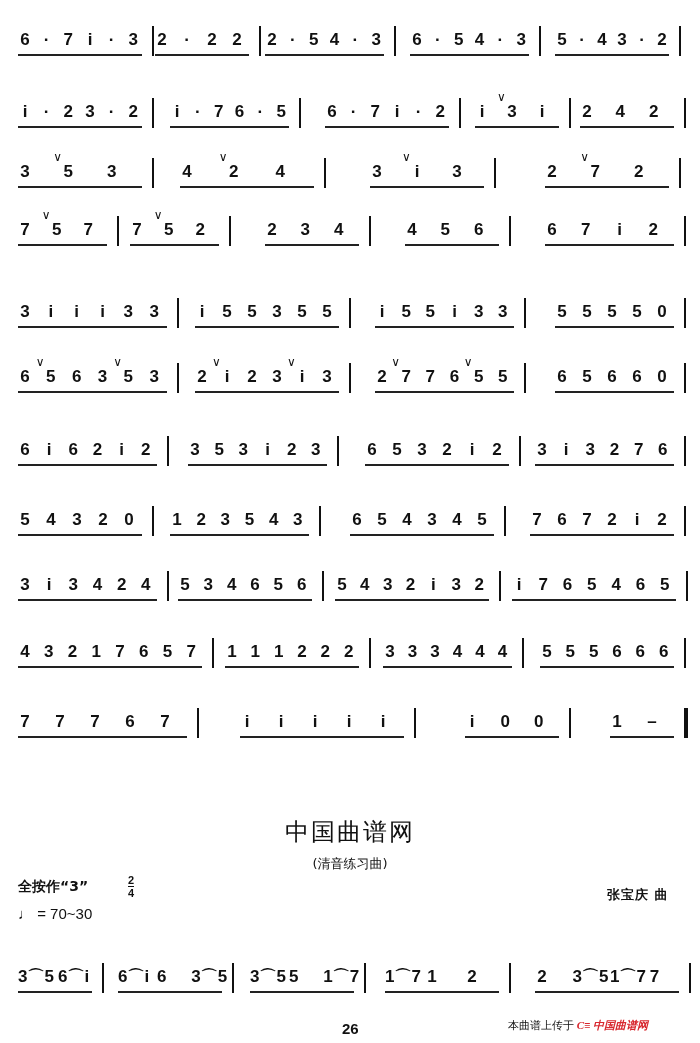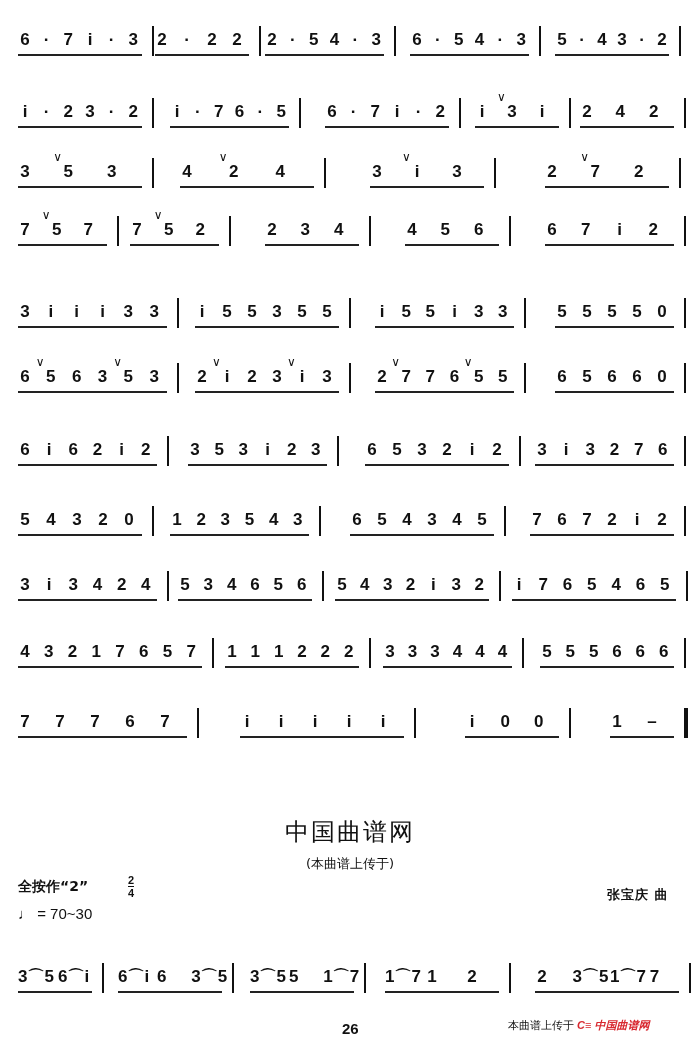--- a/index.html
+++ b/index.html
@@ -17,21 +17,21 @@
   .title { position:absolute; top:816px; left:0; width:700px; text-align:center; font-size:24px;
            font-family:"DejaVu Sans", sans-serif; letter-spacing:2px; }
   .subtitle { position:absolute; top:855px; left:0; width:700px; text-align:center; font-size:13px;
               font-family:"DejaVu Sans", sans-serif; }
   .key { position:absolute; top:878px; left:18px; font-size:14px; font-weight:bold; font-family:"DejaVu Sans", sans-serif; }
   .timesig { position:absolute; top:874px; left:128px; font-size:11px; font-weight:bold; text-align:center; line-height:12px; }
   .timesig .frac { border-top:1.5px solid #111; }
   .tempo { position:absolute; top:905px; left:18px; font-size:15px; }
   .composer { position:absolute; top:886px; left:607px; font-size:13px; font-weight:bold; font-family:"DejaVu Sans", sans-serif; letter-spacing:1px; }
   .pagenum { position:absolute; top:1020px; left:342px; font-size:15px; font-weight:bold; }
-  .footer { position:absolute; top:1018px; left:508px; font-size:11px; font-family:Liberation Sans, sans-serif; }
+  .footer { position:absolute; top:1018px; left:508px; font-size:11px; font-family:Liberation Serif, serif; }
   .footer .logo { color:#d8282f; font-weight:bold; font-style:italic; }
 </style>
 </head>
 <body>
 
 <div id="score">
     <div class="line" style="top: 18px;">
       <div class="measure" style="left: 18px; width: 130px;">
         <span class="note" style="left: 0px;">6</span>
         <span class="note" style="left: 21.6667px;">·</span>
@@ -527,22 +527,22 @@
         <span class="note" style="left: 37.5px;">3⌒5</span>
         <span class="note" style="left: 75px;">1⌒7</span>
         <span class="note" style="left: 112.5px;">7</span>
         <div class="uline" style="left: 0px; top: 36px; width: 144px;"></div>
       </div>
       <div class="bar" style="left: 689px;"></div>
     </div>
   </div>
 
 <div class="title">中国曲谱网</div>
-<div class="subtitle">(本曲谱上传于)</div>
-<div class="key">全按作“2”</div>
+<div class="subtitle">(清音练习曲)</div>
+<div class="key">全按作“3”</div>
 <div class="timesig">
   <div>2</div>
   <div class="frac">4</div>
 </div>
 <div class="tempo">
   <span>♩</span>
   <span>= 70~30</span>
 </div>
 <div class="composer">张宝庆  曲</div>
 

